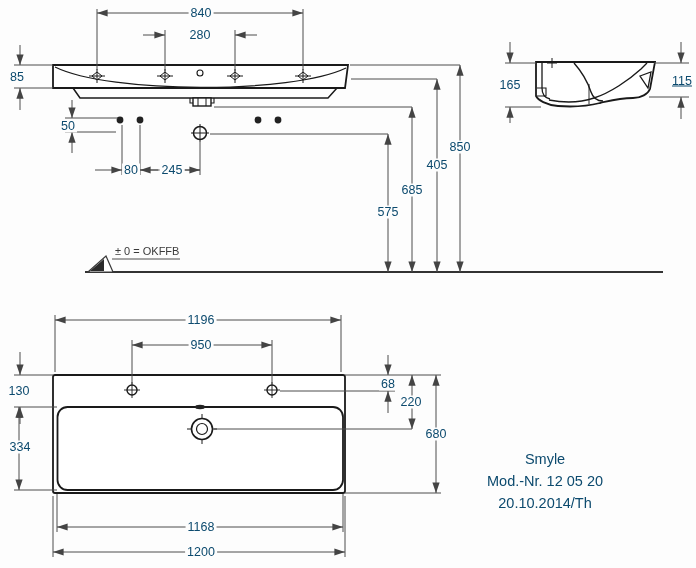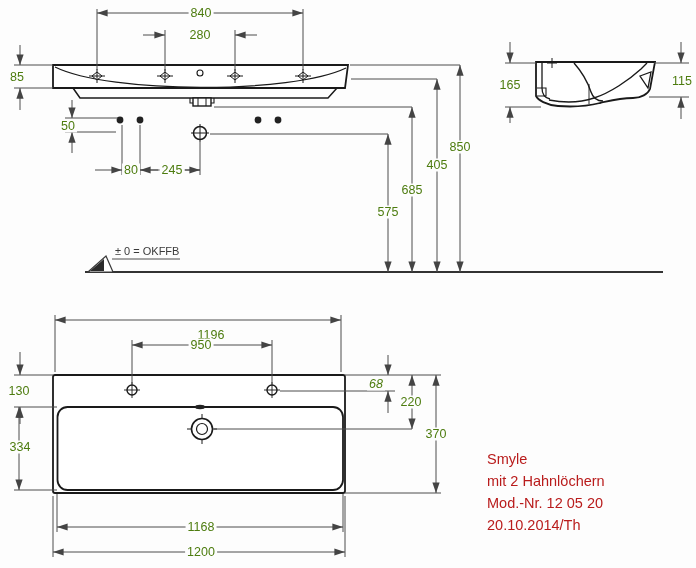--- a/index.html
+++ b/index.html
@@ -3,30 +3,30 @@
 <meta charset="utf-8">
 <style>
   html,body{margin:0;padding:0;background:#ffffff;}
   .stage{
     position:relative;width:696px;height:568px;background:#fdfdfd;
     font-family:"Liberation Sans",sans-serif;overflow:hidden;
   }
   .stage svg{position:absolute;left:0;top:0;}
   .dim-label{
     position:absolute;transform:translate(-50%,-50%);
-    font-size:12.5px;color:#4d7c0f;background:#fdfdfd;
+    font-size:12.5px;color:#0c4a6e;background:#fdfdfd;
     padding:0 2px;line-height:13px;white-space:nowrap;
   }
   .datum-label{
     position:absolute;font-size:11px;color:#3a3a3a;background:#fdfdfd;
     padding:0 2px 1px 2px;white-space:nowrap;
   }
   .info-block{
     position:absolute;left:487px;top:448px;
-    font-size:14.5px;color:#b91c1c;line-height:22px;white-space:nowrap;
+    font-size:14.5px;color:#0c4a6e;line-height:22px;white-space:nowrap;text-align:center;
   }
 </style>
 </head>
 <body>
 
 <div class="stage">
 
 <svg width="696" height="568" viewBox="0 0 696 568">
   <defs>
     <marker id="ar" viewBox="0 0 10 8" refX="10" refY="4" markerWidth="11" markerHeight="8.5" orient="auto">
@@ -179,33 +179,32 @@
 <div class="dim-label" style="left:200px;top:35px;">280</div>
 <div class="dim-label" style="left:17px;top:77px;">85</div>
 <div class="dim-label" style="left:68px;top:126px;">50</div>
 <div class="dim-label" style="left:131px;top:170px;">80</div>
 <div class="dim-label" style="left:172px;top:170px;">245</div>
 <div class="dim-label" style="left:388px;top:212px;">575</div>
 <div class="dim-label" style="left:412px;top:190px;">685</div>
 <div class="dim-label" style="left:437px;top:165px;">405</div>
 <div class="dim-label" style="left:460px;top:147px;">850</div>
 <div class="dim-label" style="left:510px;top:85px;">165</div>
-<div class="dim-label" style="left:682px;top:81px;">115</div>
-<div class="dim-label" style="left:211px;top:320px;margin-top:15px;">1196</div>
+<div class="dim-label" style="left:682px;top:81px;text-decoration:underline;">115</div>
+<div class="dim-label" style="left:201px;top:320px;">1196</div>
 <div class="dim-label" style="left:201px;top:345px;">950</div>
 <div class="dim-label" style="left:19px;top:391px;">130</div>
 <div class="dim-label" style="left:20px;top:447px;">334</div>
-<div class="dim-label" style="left:376px;top:384px;font-style:italic;">68</div>
+<div class="dim-label" style="left:388px;top:384px;">68</div>
 <div class="dim-label" style="left:411px;top:402px;">220</div>
-<div class="dim-label" style="left:436px;top:434px;">370</div>
+<div class="dim-label" style="left:436px;top:434px;">680</div>
 <div class="dim-label" style="left:201px;top:527px;">1168</div>
 <div class="dim-label" style="left:201px;top:552px;">1200</div>
 
 <div class="datum-label" style="left:113px;top:245px;">± 0 = OKFFB</div>
 
 <div class="info-block">
   <div>Smyle</div>
-  <div>mit 2 Hahnlöchern</div>
   <div>Mod.-Nr. 12 05 20</div>
   <div>20.10.2014/Th</div>
 </div>
 
 </div>
 
 </body></html>

